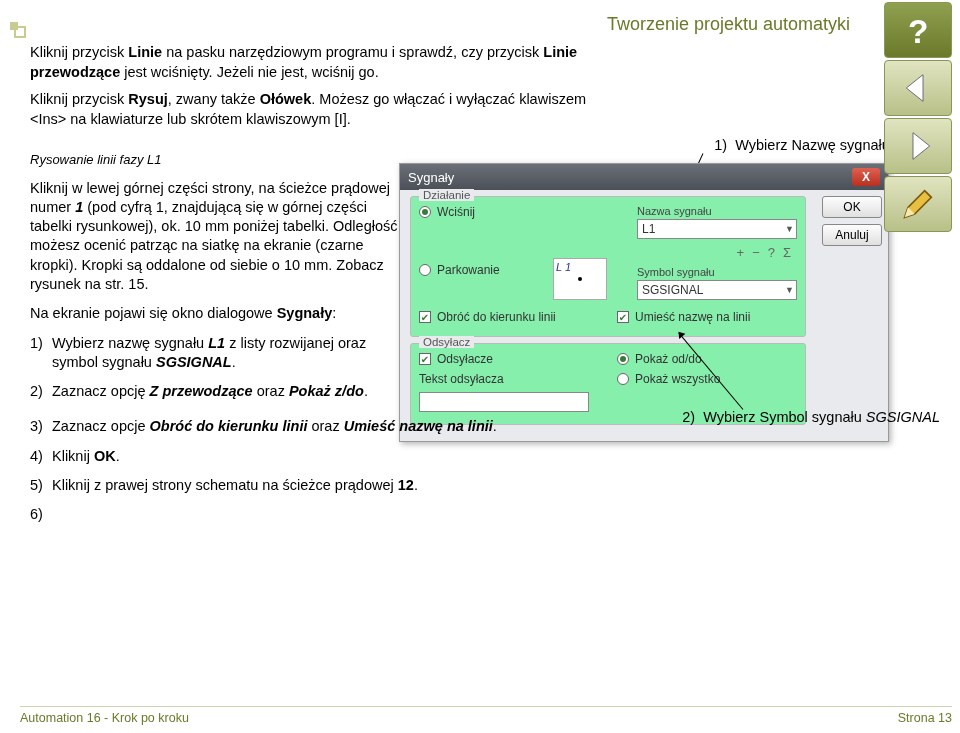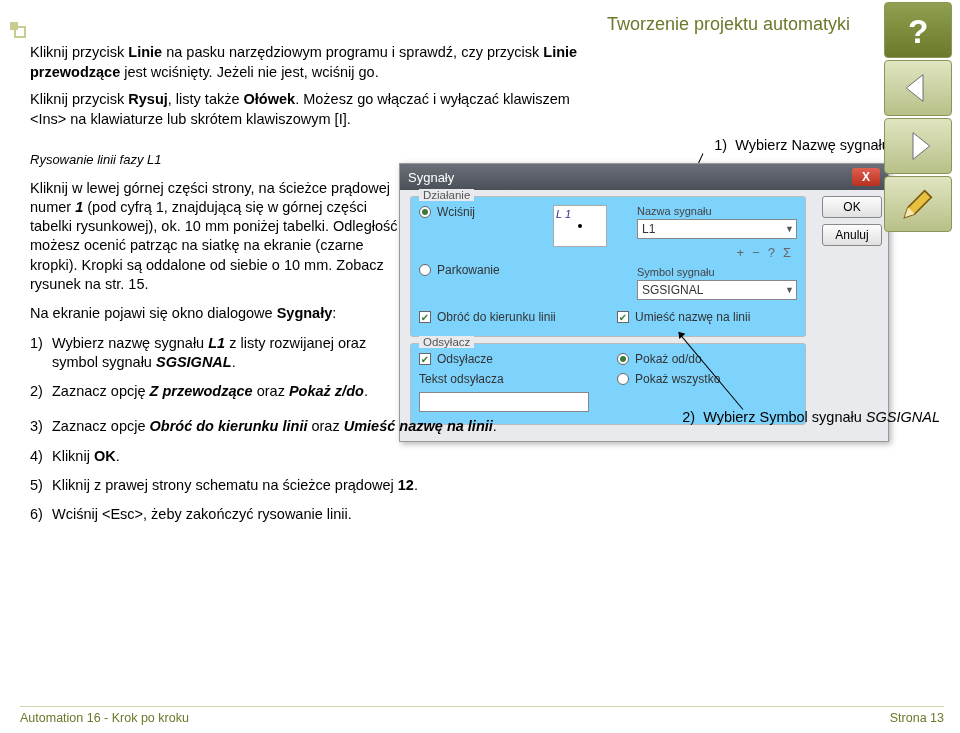--- a/index.html
+++ b/index.html
@@ -12,38 +12,38 @@
   .two-col { display: flex; gap: 18px; }
   .left-col { width: 375px; font-size: 14.5px; line-height: 1.33; }
   .left-col p { margin-bottom: 10px; }
   .right-col { flex: 1; position: relative; }
   .callout { font-size: 14.5px; }
   .callout1 { position: absolute; top: 0px; right: 30px; }
   .callout2 { position: absolute; top: 272px; right: 0; }
   ol.steps { list-style: none; padding-left: 22px; font-size: 14.5px; line-height: 1.33; }
   ol.steps li { margin-bottom: 10px; position: relative; }
   ol.steps li .num { position: absolute; left: -22px; }
-  .footer { position: absolute; bottom: 8px; left: 20px; right: 16px; display: flex; justify-content: space-between; font-size: 12.5px; color: #6a7a2a; border-top: 1px solid #d0d4b0; padding-top: 4px; }
+  .footer { position: absolute; bottom: 8px; left: 20px; right: 8px; display: flex; justify-content: space-between; font-size: 12.5px; color: #6a7a2a; border-top: 1px solid #d0d4b0; padding-top: 4px; }
   .bullet-box { position: absolute; top: 26px; left: 14px; width: 12px; height: 12px; border: 2px solid #c8cc90; }
   .bullet-box::after { content:""; position:absolute; top:-6px; left:-6px; width:8px; height:8px; background:#c8cc90; }
 
   
   .sideicons { position: absolute; top: 2px; right: 4px; width: 72px; }
   .sideicons .ico { width: 68px; height: 56px; margin-bottom: 2px; background: linear-gradient(#e0e4c0,#b8c088); border:1px solid #8a9658; border-radius:4px; display:flex; align-items:center; justify-content:center; }
   .sideicons .ico svg { width: 40px; height: 40px; }
   .sideicons .ico.q { background: linear-gradient(#8fa050,#6a7a2a); }
 
   
   .dialog { position: absolute; top: 26px; left: -24px; width: 490px; background: #e8eaed; border: 1px solid #999; box-shadow: 2px 2px 6px rgba(0,0,0,0.3); }
   .dlg-title { background: linear-gradient(#6a6f78,#4a4f58); color: #fff; padding: 4px 8px; font-size: 13px; display:flex; justify-content: space-between; align-items:center; }
   .dlg-close { width: 28px; height: 18px; background: linear-gradient(#e06050,#b83020); border-radius:3px; display:flex; align-items:center; justify-content:center; color:#fff; font-size:12px; font-weight:bold; }
   .dlg-body { display:flex; }
   .dlg-left { flex:1; padding: 6px 10px 10px 10px; font-size: 12px; color:#333; }
   .dlg-right { width: 72px; padding: 6px 6px; }
-  .fieldset { border: 1px solid #bbb; border-radius: 3px; padding: 8px; margin-bottom: 6px; background: #7dd3fc; position:relative; }
+  .fieldset { border: 1px solid #bbb; border-radius: 3px; padding: 8px; margin-bottom: 6px; background: #86efac; position:relative; }
   .fieldset .legend { position:absolute; top:-8px; left:8px; background:#e8eaed; padding:0 4px; font-size:11.5px; color:#555; }
   .row { display:flex; align-items:center; margin-bottom: 4px; }
   .radio { width:12px; height:12px; border:1px solid #666; border-radius:50%; margin-right:6px; display:inline-flex; align-items:center; justify-content:center; background:#fff;}
   .radio.sel::after { content:""; width:6px; height:6px; background:#3a7a3a; border-radius:50%; }
   .chk { width:12px; height:12px; border:1px solid #666; background:#fff; margin-right:6px; display:inline-flex; align-items:center; justify-content:center; font-size:10px; color:#3a7a3a; }
   .label-small { font-size:11px; color:#444; margin-bottom:2px; }
   .input { background:#fff; border:1px solid #888; padding:2px 4px; font-size:12px; height:20px; }
   .dropdown { background:#fff; border:1px solid #888; height:20px; display:flex; align-items:center; justify-content:space-between; padding:0 2px 0 4px; font-size:12px; }
   .dropdown .arr { font-size:9px; color:#555; }
   .btn { background: linear-gradient(#fdfdfd,#e0e0e0); border:1px solid #888; border-radius:3px; width:60px; height:22px; font-size:12px; margin-bottom:6px; display:flex; align-items:center; justify-content:center; }
@@ -60,21 +60,21 @@
 
 <div class="page">
   <div class="bullet-box"></div>
   <div class="header-title">Tworzenie projektu automatyki</div>
 
   <div style="padding-left:10px;">
     <p class="intro">
       <span>Kliknij przycisk </span><b>Linie</b><span> na pasku narzędziowym programu i sprawdź, czy przycisk </span><b>Linie przewodzące</b><span> jest wciśnięty. Jeżeli nie jest, wciśnij go.</span>
     </p>
     <p class="intro">
-      <span>Kliknij przycisk </span><b>Rysuj</b><span>, listy także </span><b>Ołówek</b><span>. Możesz go włączać i wyłączać klawiszem &lt;Ins&gt; na klawiaturze lub skrótem klawiszowym [I].</span>
+      <span>Kliknij przycisk </span><b>Rysuj</b><span>, zwany także </span><b>Ołówek</b><span>. Możesz go włączać i wyłączać klawiszem &lt;Ins&gt; na klawiaturze lub skrótem klawiszowym [I].</span>
     </p>
 
     <div class="two-col">
       <div class="left-col">
         <p class="italic-h">Rysowanie linii fazy L1</p>
         <p>
           <span>Kliknij w lewej górnej części strony, na ścieżce prądowej numer </span><i><b>1</b></i><span> (pod cyfrą 1, znajdującą się w górnej części tabelki rysunkowej), ok. 10 mm poniżej tabelki. Odległość możesz ocenić patrząc na siatkę na ekranie (czarne kropki). Kropki są oddalone od siebie o 10 mm. Zobacz rysunek na str. 15.</span>
         </p>
         <p>
           <span>Na ekranie pojawi się okno dialogowe </span><b>Sygnały</b><span>:</span>
@@ -109,21 +109,21 @@
                     <div class="row">
                         <span class="radio sel"></span>
                         <span>Wciśnij</span>
                       </div>
                     <div style="height:40px;"></div>
                     <div class="row">
                         <span class="radio"></span>
                         <span>Parkowanie</span>
                       </div>
                   </div>
-                  <div style="width:70px; display:flex; align-items:flex-start;font-style:italic;">
+                  <div style="width:70px; display:flex; align-items:flex-end;font-style:italic;">
                     <div class="preview">
                       <span class="lbl">L 1</span>
                       <span class="dot"></span>
                     </div>
                   </div>
                   <div style="flex:1;">
                     <div class="label-small">Nazwa sygnału</div>
                     <div class="dropdown">
                         <span>L1</span>
                         <span class="arr">▼</span>
@@ -194,21 +194,20 @@
       <li><span class="num">3)</span>
         <span>Zaznacz opcje </span><i><b>Obróć do kierunku linii</b></i><span> oraz </span><i><b>Umieść nazwę na linii</b></i><span>.</span>
       </li>
       <li><span class="num">4)</span>
         <span>Kliknij </span><b>OK</b><span>.</span>
       </li>
       <li><span class="num">5)</span>
         <span>Kliknij z prawej strony schematu na ścieżce prądowej </span><b>12</b><span>.</span>
       </li>
       <li><span class="num">6)</span>
-        <span>Wciśnij &lt;Esc&gt;, żeby zakończyć rysowanie linii.</span>
       </li>
     </ol>
   </div>
 
   <div class="sideicons">
     <div class="ico q">
         <svg viewBox="0 0 24 24">
           <text x="6" y="20" font-size="20" fill="#fff" font-weight="bold">?</text>
         </svg>
       </div>

